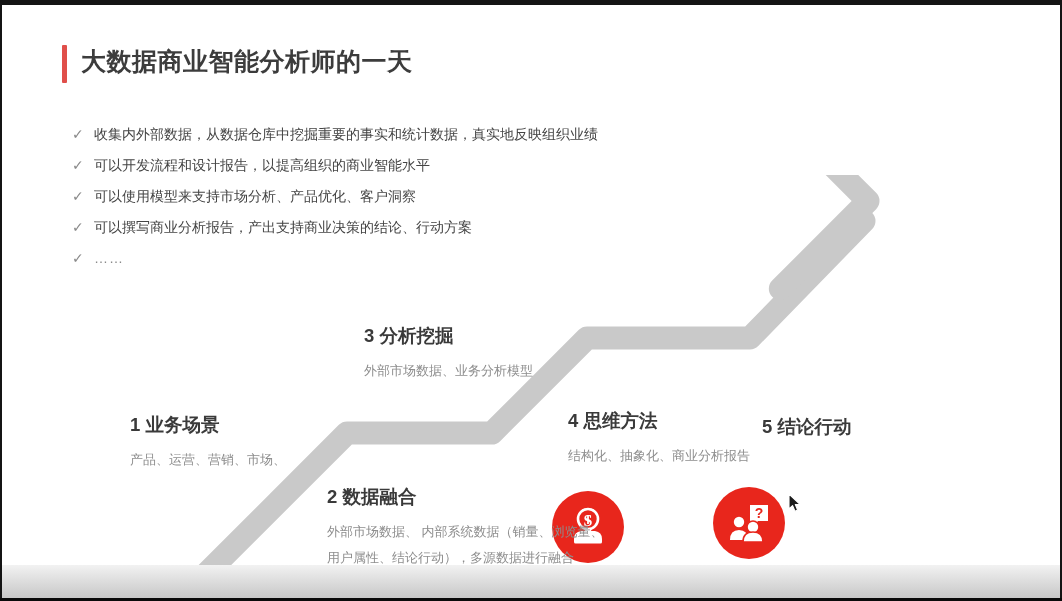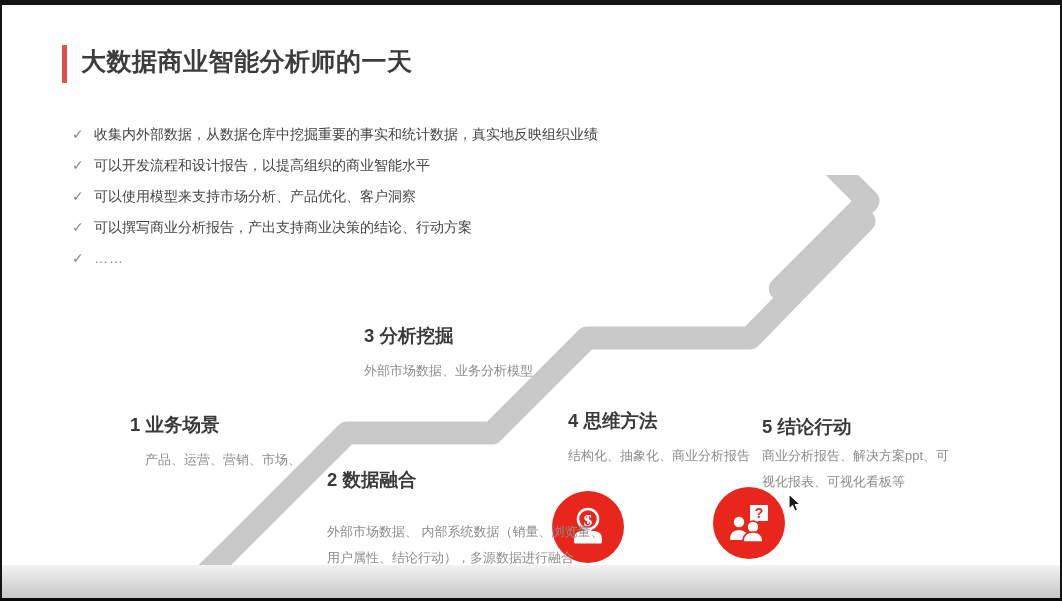--- a/index.html
+++ b/index.html
@@ -225,45 +225,41 @@
 
           <circle cx="13" cy="22" r="5.2" fill="#fff"></circle>
           <path d="M4 40 Q4 30 13 30 Q22 30 22 40 Z" fill="#fff"></path>
 
           <circle cx="27" cy="27" r="6" fill="#fff" stroke="#e8261c" stroke-width="1.6"></circle>
           <path d="M17 42 Q17 32 27 32 Q37 32 37 42 Z" fill="#fff" stroke="#e8261c" stroke-width="1.6"></path>
         </svg>
       </div>
 
       <div class="step-title" style="left:128px; top:237px;">1 业务场景</div>
-      <div class="step-desc" style="left:114px; top:272px; width:185px;text-align:right;">
+      <div class="step-desc" style="left:128px; top:272px; width:185px;">
         <div>产品、运营、营销、市场、</div>
       </div>
 
-      <div class="step-title" style="left:325px; top:292px;">2 数据融合</div>
+      <div class="step-title" style="left:325px; top:309px;">2 数据融合</div>
       <div class="step-desc" style="left:325px; top:344px; width:330px;">
         <div>外部市场数据、 内部系统数据（销量、浏览量、</div>
         <div>用户属性、结论行动），多源数据进行融合</div>
       </div>
 
       <div class="step-title" style="left:362px; top:148px;">3 分析挖掘</div>
       <div class="step-desc" style="left:362px; top:183px; width:230px;">
         <div>外部市场数据、业务分析模型</div>
       </div>
 
       <div class="step-title" style="left:566px; top:233px;">4 思维方法</div>
       <div class="step-desc" style="left:566px; top:268px; width:230px;">
         <div>结构化、抽象化、商业分析报告</div>
       </div>
 
       <div class="step-title" style="left:760px; top:239px;">5 结论行动</div>
-      <div class="step-desc" style="left:760px; top:268px; width:210px;">
-        <div>商业分析报告、解决方案ppt、可</div>
-        <div>视化报表、可视化看板等</div>
-      </div>
 
       <svg id="cursor" viewBox="0 0 14 20">
         <path d="M1 1 L1 16 L4.6 12.6 L7 18.2 L9.6 17 L7.3 11.6 L12 11.4 Z" fill="#1c1c1c" stroke="#ffffff" stroke-width="1.1" stroke-linejoin="round"></path>
       </svg>
 
     </div>
   </div>
 
   <div id="bottom-bar"></div>
   <div id="bottom-edge"></div>

